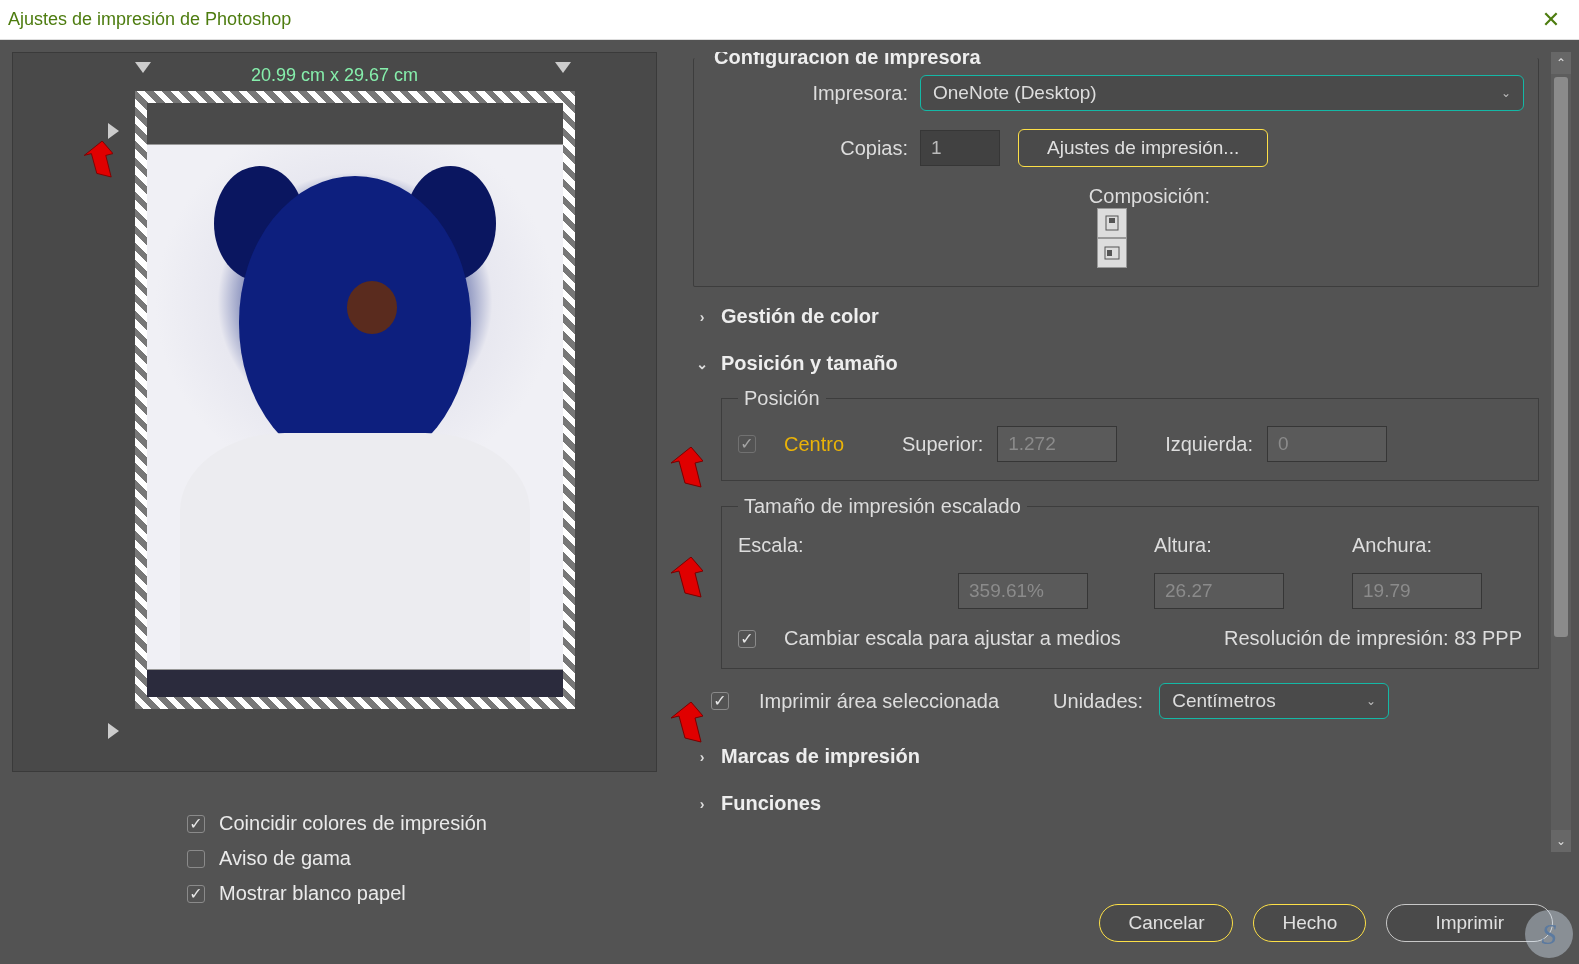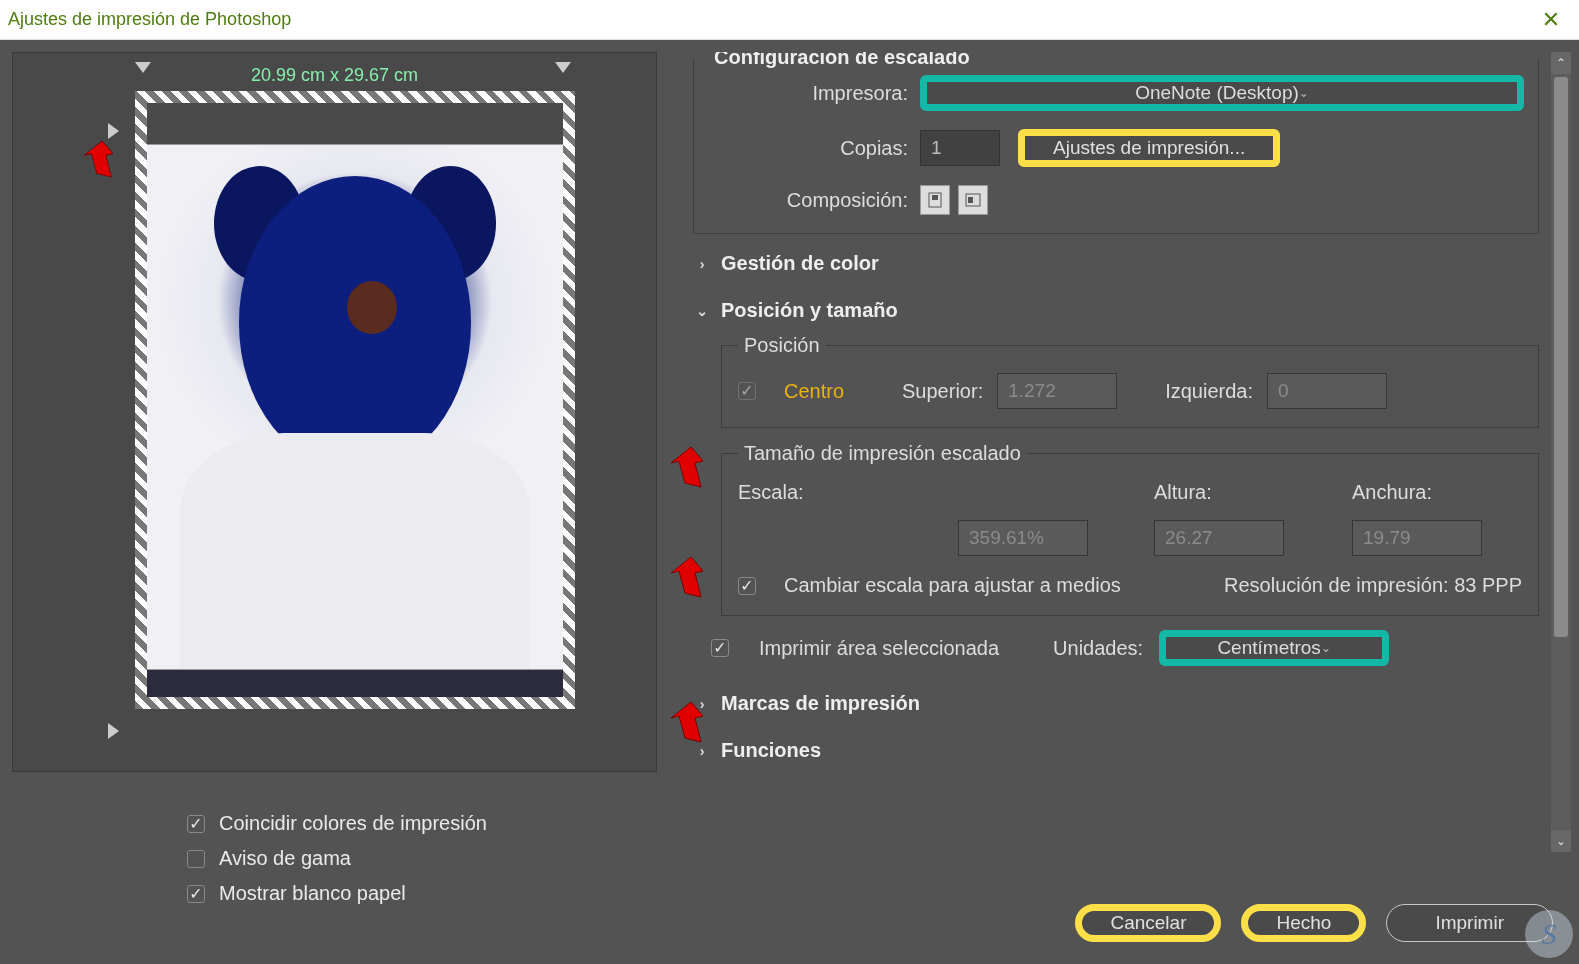--- a/index.html
+++ b/index.html
@@ -102,36 +102,36 @@
 
   .settings-inner { padding-right: 24px; }
 
   fieldset.group {
     border:1px solid #3d3d3d; border-radius:2px; margin:0 8px 6px 24px;
     padding: 14px 14px 18px 14px;
   }
   fieldset.group legend { padding:0 6px; font-size:20px; font-weight:bold; color:#eee; }
 
   .form-row { display:flex; align-items:center; margin-bottom: 18px; }
-  .form-row:last-child{margin-bottom:0;}
+  .form-row:last-child{margin-bottom:0;flex-direction:column;}
   .lbl { text-align:right; color:#ddd; font-size:20px; margin-right:12px; width: 200px;}
 
   .combo {
-    background:#4a4a4a; border:7px solid #14b8a6; border-radius:6px;
+    background:#4a4a4a; border:1px solid #14b8a6; border-radius:6px;
     height:36px; display:flex; align-items:center; padding:0 12px; color:#ddd;
-    font-size:19px; flex:1; justify-content:center;
+    font-size:19px; flex:1; justify-content:space-between;
   }
   .combo .chev { font-size:12px; color:#bbb; }
   .txtin {
     background:#414141; border:1px solid #363636; height:36px;
     padding:0 10px; color:#bbb; font-size:19px; display:flex; align-items:center;
   }
   .txtin.dis { background:#5a5a5a; color:#8b8b8b; }
   .btn {
-    background:#4a4a4a; border:7px solid #fde047; border-radius:20px;
+    background:#4a4a4a; border:1px solid #fde047; border-radius:20px;
     height:38px; padding:0 28px; color:#e0e0e0; font-size:19px;
     display:inline-flex; align-items:center; justify-content:center; cursor:pointer;
   }
   .btn.primary { border:1.5px solid #c8c8c8; border-radius:22px; padding:0 48px; }
 
   .iconbtn {
     width:30px; height:30px; background:#ddd; display:inline-flex;
     align-items:center; justify-content:center; margin-right:8px;
     color:#555; font-size:14px; border:1px solid #999;
   }
@@ -239,21 +239,21 @@
       </div>
       <div class="ar" style="top:650px; left:-6px;">
         <svg viewBox="0 0 40 48">
             <polygon points="28,0 40,14 32,16 38,40 22,36 16,14 8,16"></polygon>
           </svg>
       </div>
 
       <div class="settings-inner">
 
         <fieldset class="group" style="border-top:none; margin-top:-6px; padding-top:6px;">
-          <legend>Configuración de escalado</legend>
+          <legend>Configuración de impresora</legend>
 
           <div class="form-row">
             <span class="lbl">Impresora:</span>
             <div class="combo" style="flex:1;">
               <span>OneNote (Desktop)</span>
               <span class="chev">⌄</span>
             </div>
           </div>
 
           <div class="form-row">

